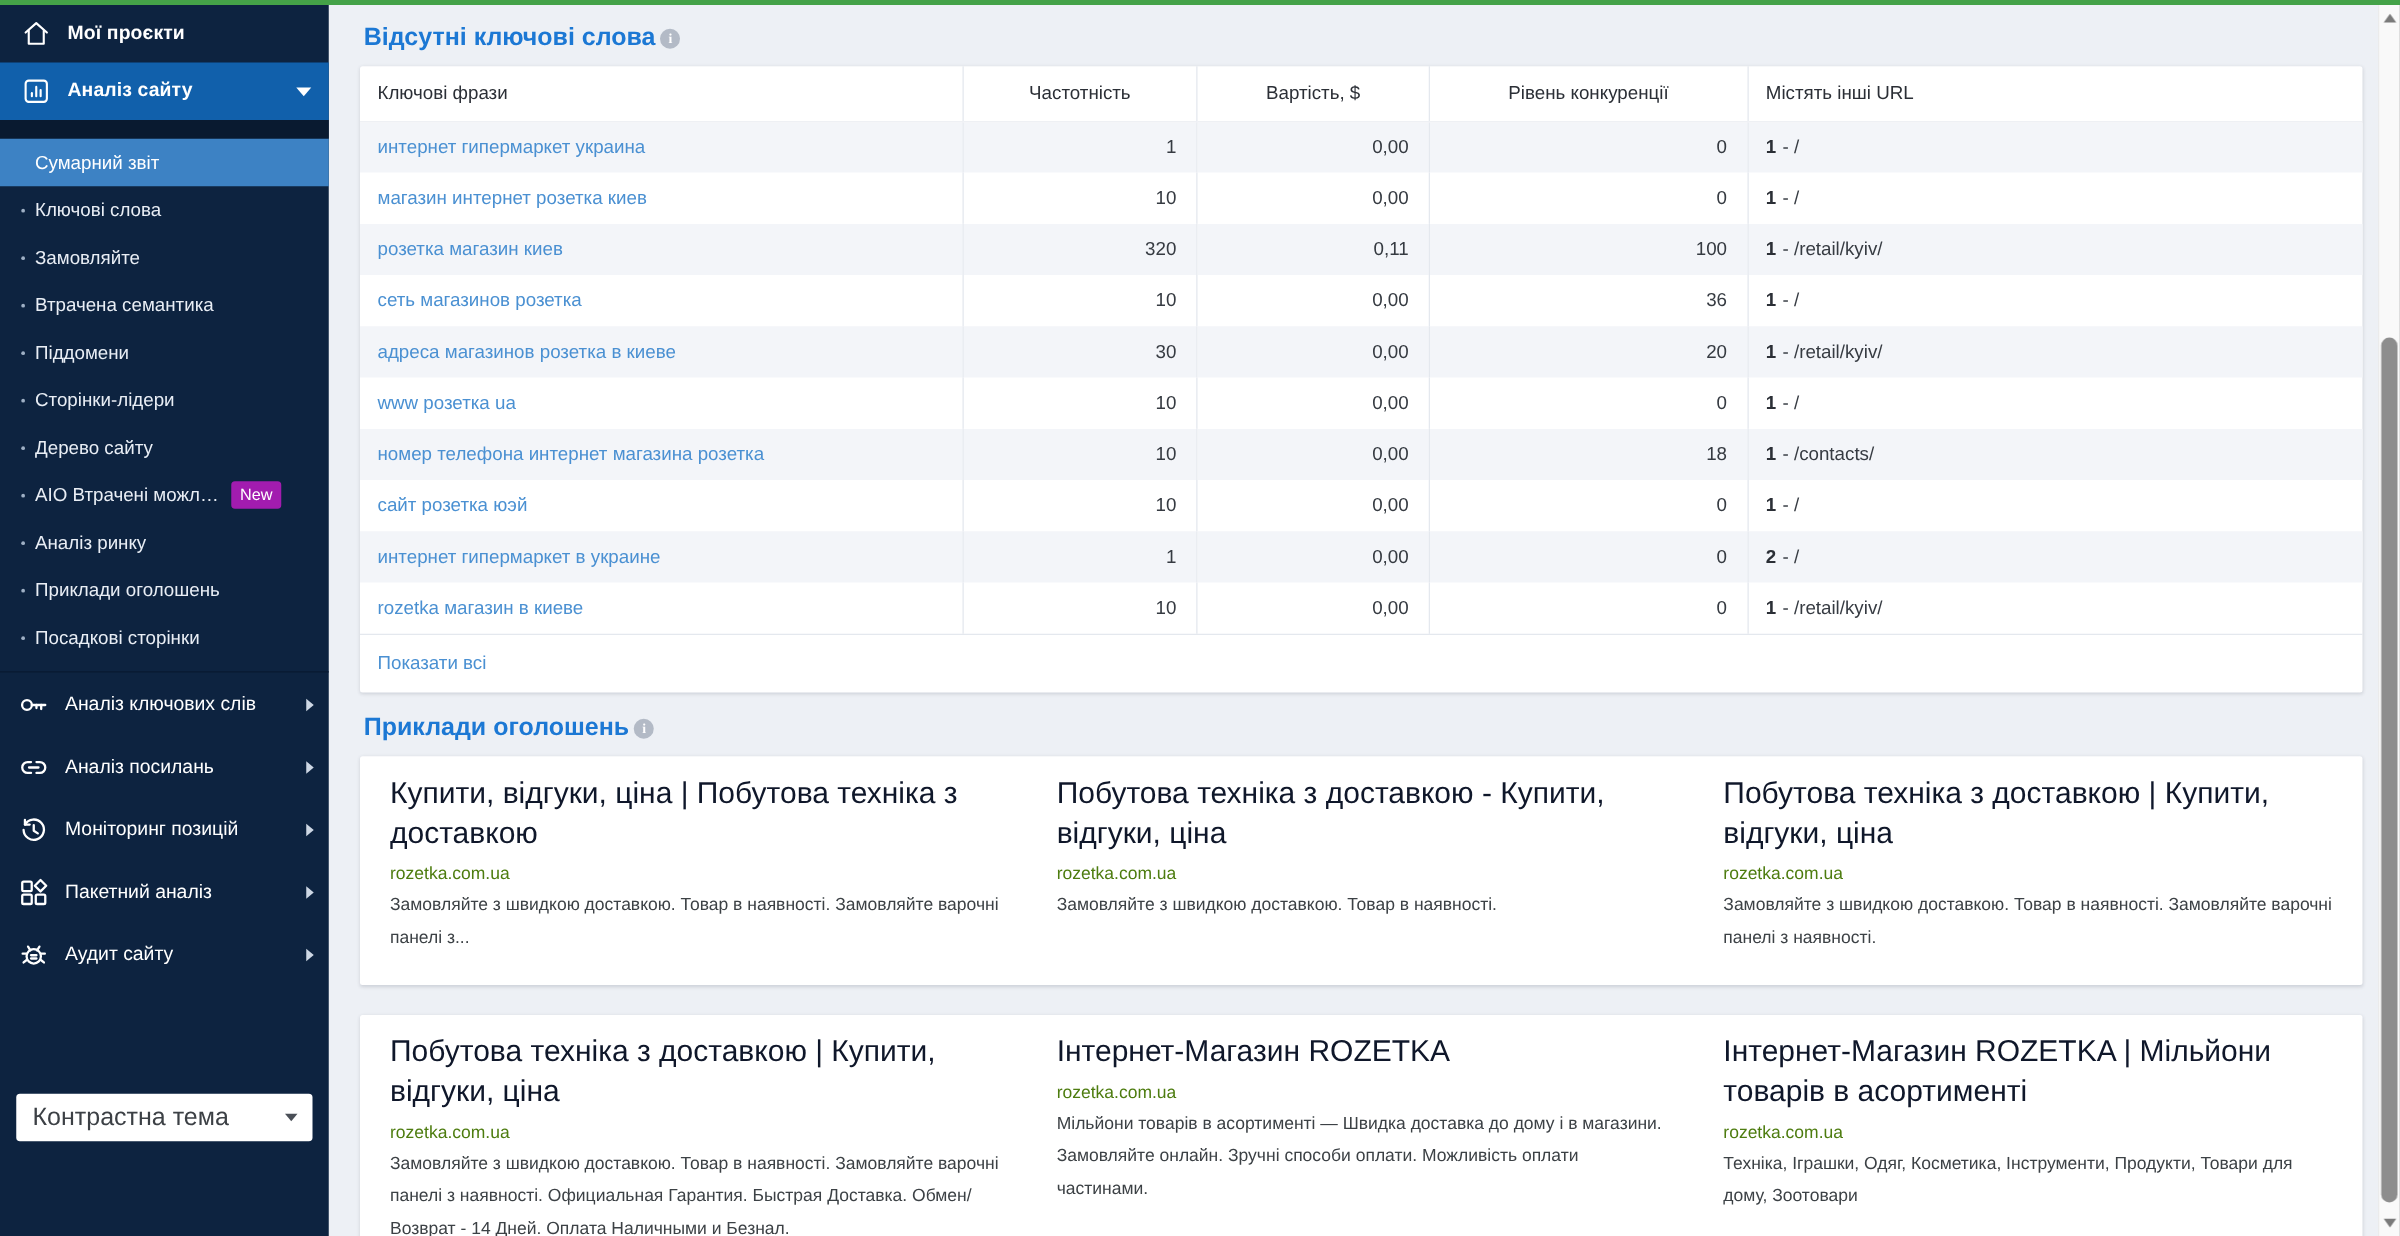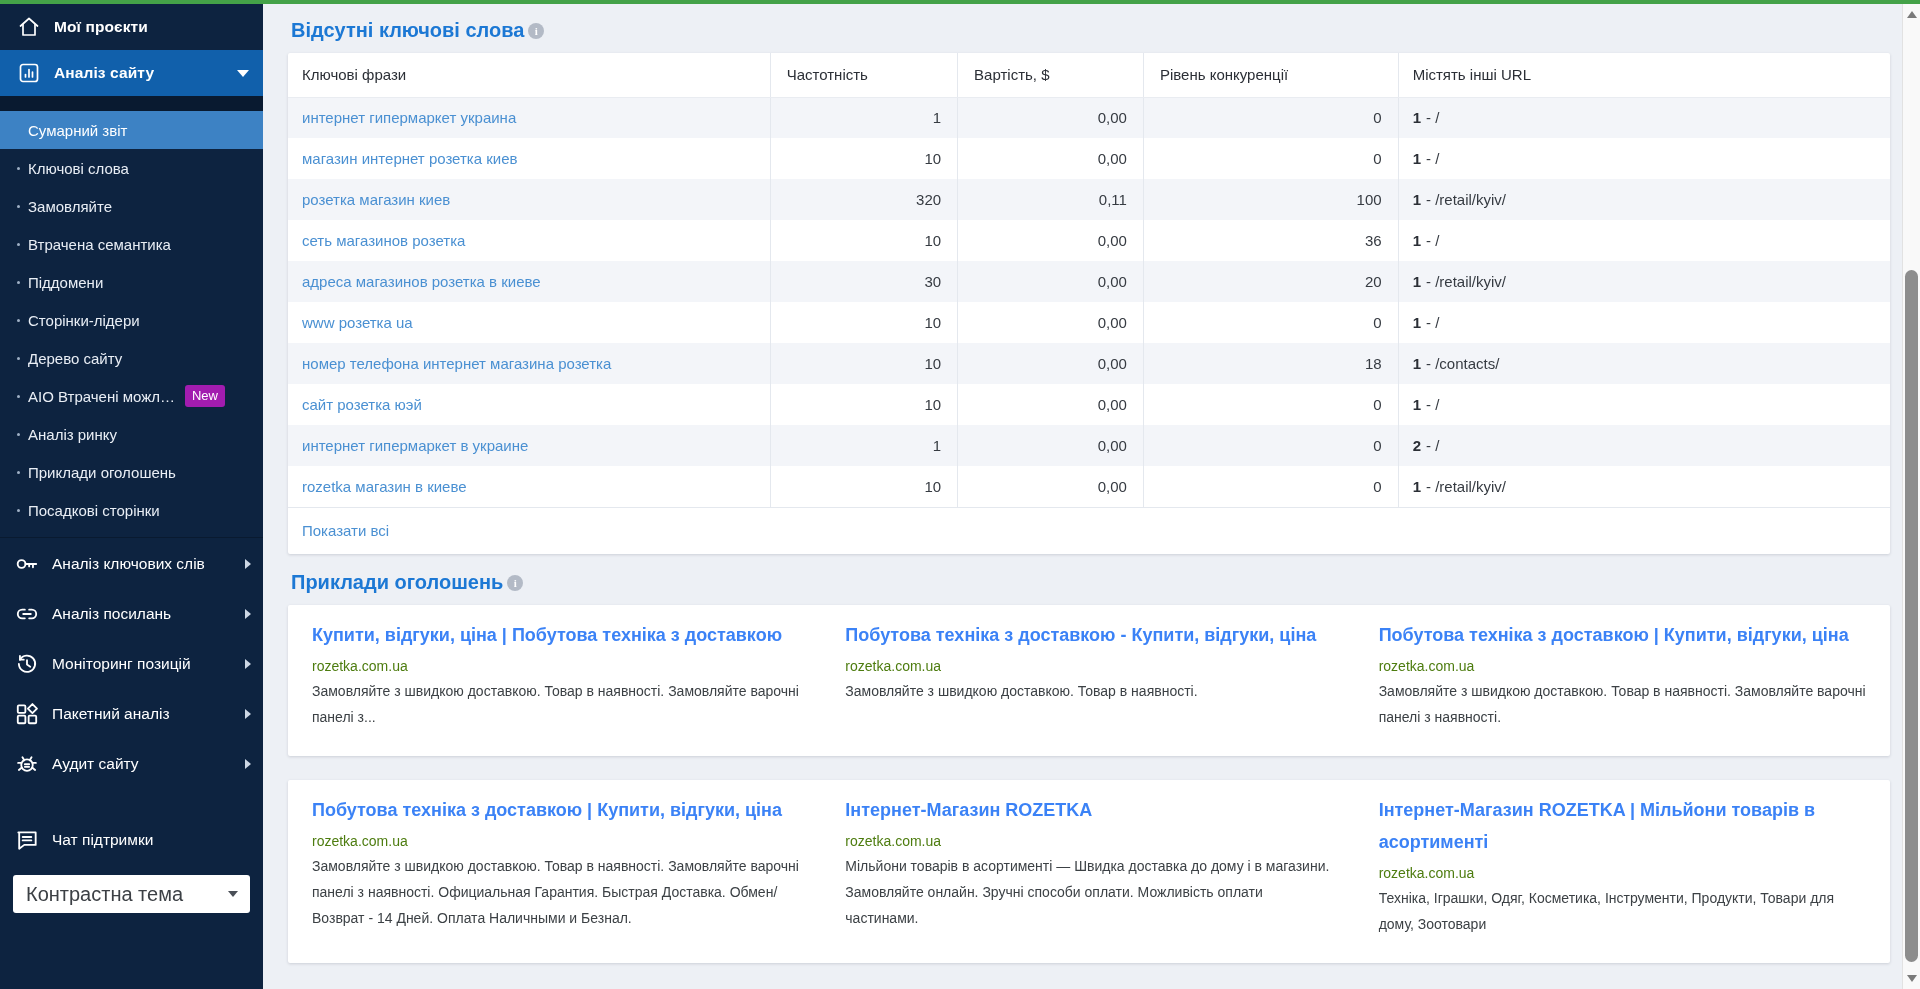--- a/index.html
+++ b/index.html
@@ -50,38 +50,38 @@
   .info-icon { width:16px; height:16px; border-radius:50%; background:#b3bac6; color:#fff;
     display:inline-flex; align-items:center; justify-content:center; font-size:11px; font-weight:700;
     font-family:"Liberation Serif", serif; cursor:pointer; flex-shrink:0; }
   .info-icon::after { content:"i"; }
 
   .card { background:#fff; box-shadow:0 1px 3px rgba(35,45,65,.16); border-radius:2px; }
 
   table { width:100%; border-collapse:collapse; table-layout:fixed; font-size:15px; color:#363b42; }
   col.c-phrase { width:30.1%; } col.c-freq { width:11.7%; } col.c-cost { width:11.6%; }
   col.c-comp { width:15.9%; }
-  th { height:44px; font-weight:400; color:#2b2f36; text-align:left; padding:0 16px;
+  th { height:44px; font-weight:400; color:#2b2f36; text-align:center; padding:0 16px;
     border-bottom:1px solid #e9ecf1; white-space:nowrap; overflow:hidden; }
   th.left { text-align:left; padding-left:14px; }
   td { height:41px; padding:0 16px; text-align:right; white-space:nowrap; overflow:hidden; }
   td.left { text-align:left; padding-left:14px; }
   th + th, td + td { border-left:1px solid #e4e8ee; }
   tbody tr:nth-child(odd) td { background:#f3f5f9; }
   .kw-link { color:#4a90d2; text-decoration:none; cursor:pointer; }
   .url-count { font-weight:700; color:#2b2f36; margin-right:5px; }
   .url-rest { color:#363b42; }
   .show-all { border-top:1px solid #e4e8ee; padding:14px 14px 15px; font-size:15px;
     color:#4a90d2; cursor:pointer; }
 
   .ads-title { margin-top:17px; }
   .ads-card { display:grid; grid-template-columns:repeat(3,1fr); column-gap:46px;
     padding:14px 24px 26px; }
   .ads-card + .ads-card { margin-top:24px; }
-  .ad-title { font-size:18px; line-height:32px; color:#3b82f6; font-weight:700; cursor:pointer; }
+  .ad-title { font-size:24px; line-height:32px; color:#0f172a; font-weight:400; cursor:pointer; }
   .ad-domain { font-size:14px; color:#4d7c0f; margin:7px 0 4px; }
   .ad-text { font-size:14px; line-height:26px; color:#3c4145; }
 
   
   .scrollbar { position:fixed; top:4px; right:0; width:18px; height:985px; background:#f9f9f9;
     border-left:1px solid #e2e2e2; z-index:40; }
   .sb-up { position:absolute; top:7px; left:4px; width:0; height:0;
     border-left:5px solid transparent; border-right:5px solid transparent; border-bottom:7px solid #7a7a7a; cursor:pointer; }
   .sb-down { position:absolute; bottom:7px; left:4px; width:0; height:0;
     border-left:5px solid transparent; border-right:5px solid transparent; border-top:7px solid #7a7a7a; cursor:pointer; }
@@ -253,30 +253,20 @@
               <path d="M17 15.5 L19.5 17.5"></path>
             <path d="M10 12.2 h4"></path>
               <path d="M10 14.6 h4"></path>
           </svg>
         </span>
         <span>Аудит сайту</span>
         <span class="chev-right"></span>
       </div>
     </div>
 
-    <div class="section-item support-item">
-      <span class="ico">
-        <svg class="icon" width="26" height="26" viewBox="0 0 24 24">
-          <path d="M4 5 H20 V16.5 H9.5 L4.8 20 V5 Z"></path>
-            <path d="M8 9.2 H16"></path>
-            <path d="M8 12.4 H16"></path>
-        </svg>
-      </span>
-      <span>Чат підтримки</span>
-    </div>
 
     <div class="theme-select">
       <span>Контрастна тема</span>
       <span class="theme-caret"></span>
     </div>
   </aside>
 
   <main class="main">
 
     <div class="sec-title">

